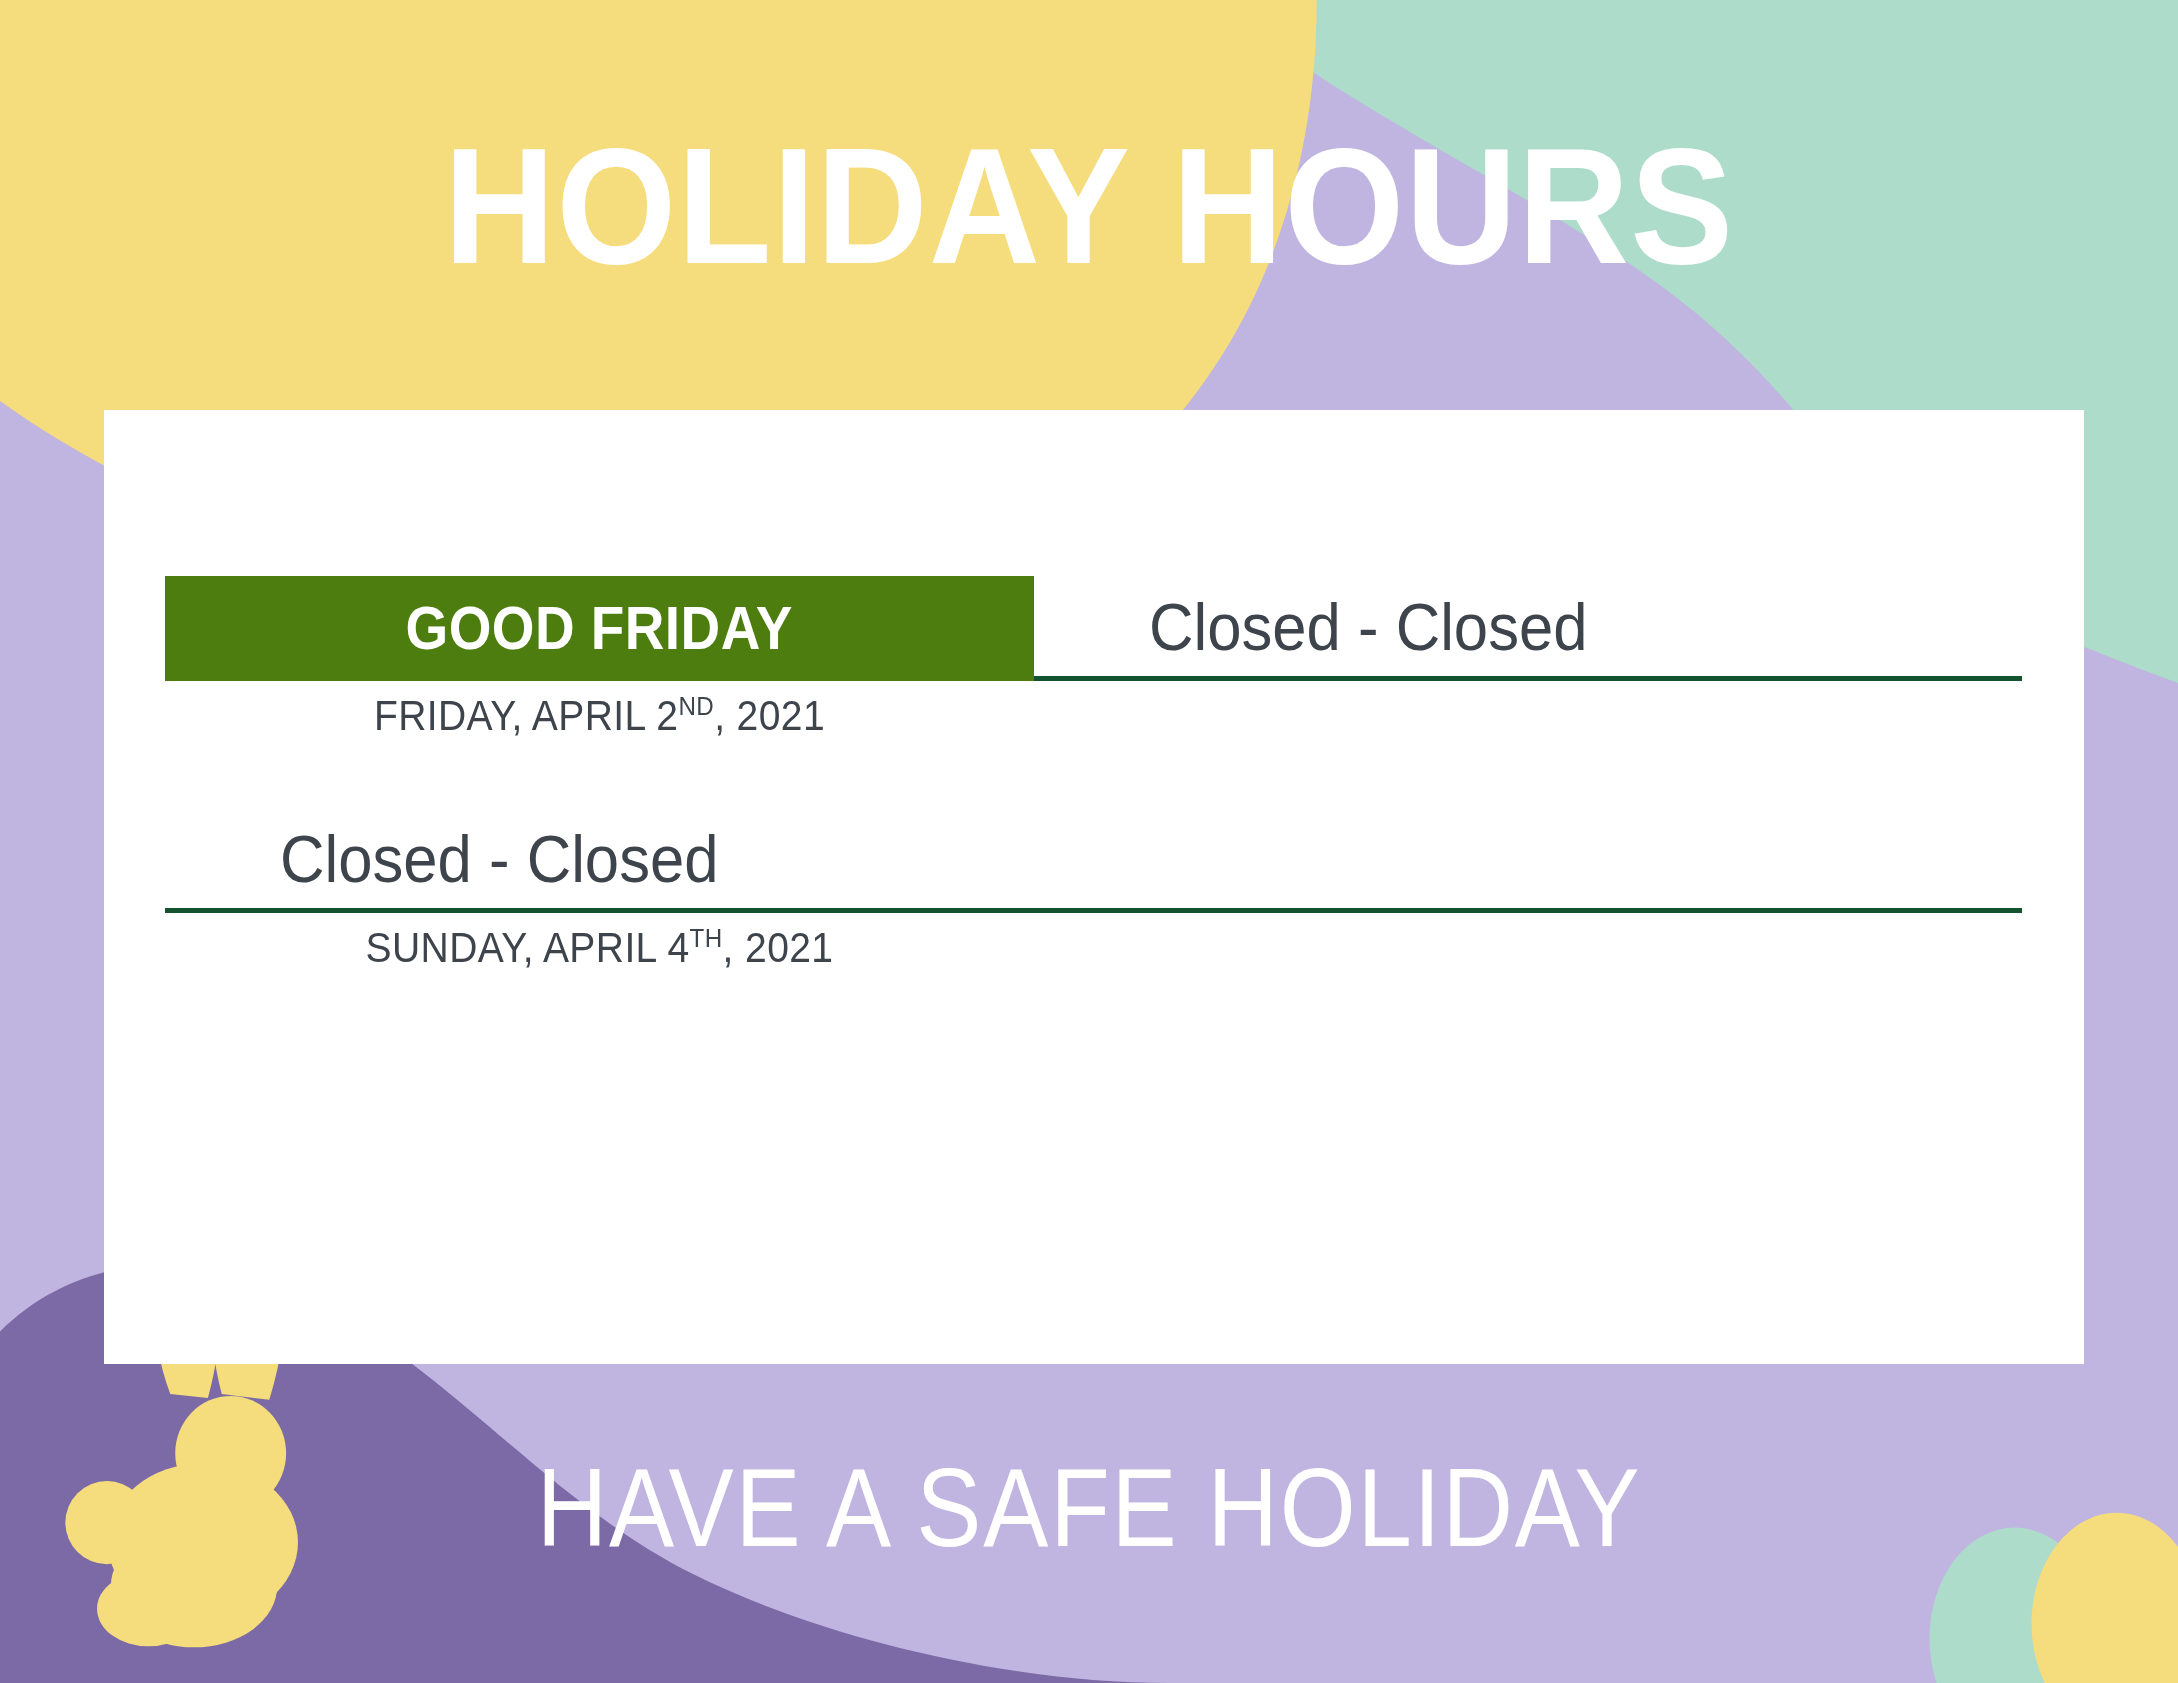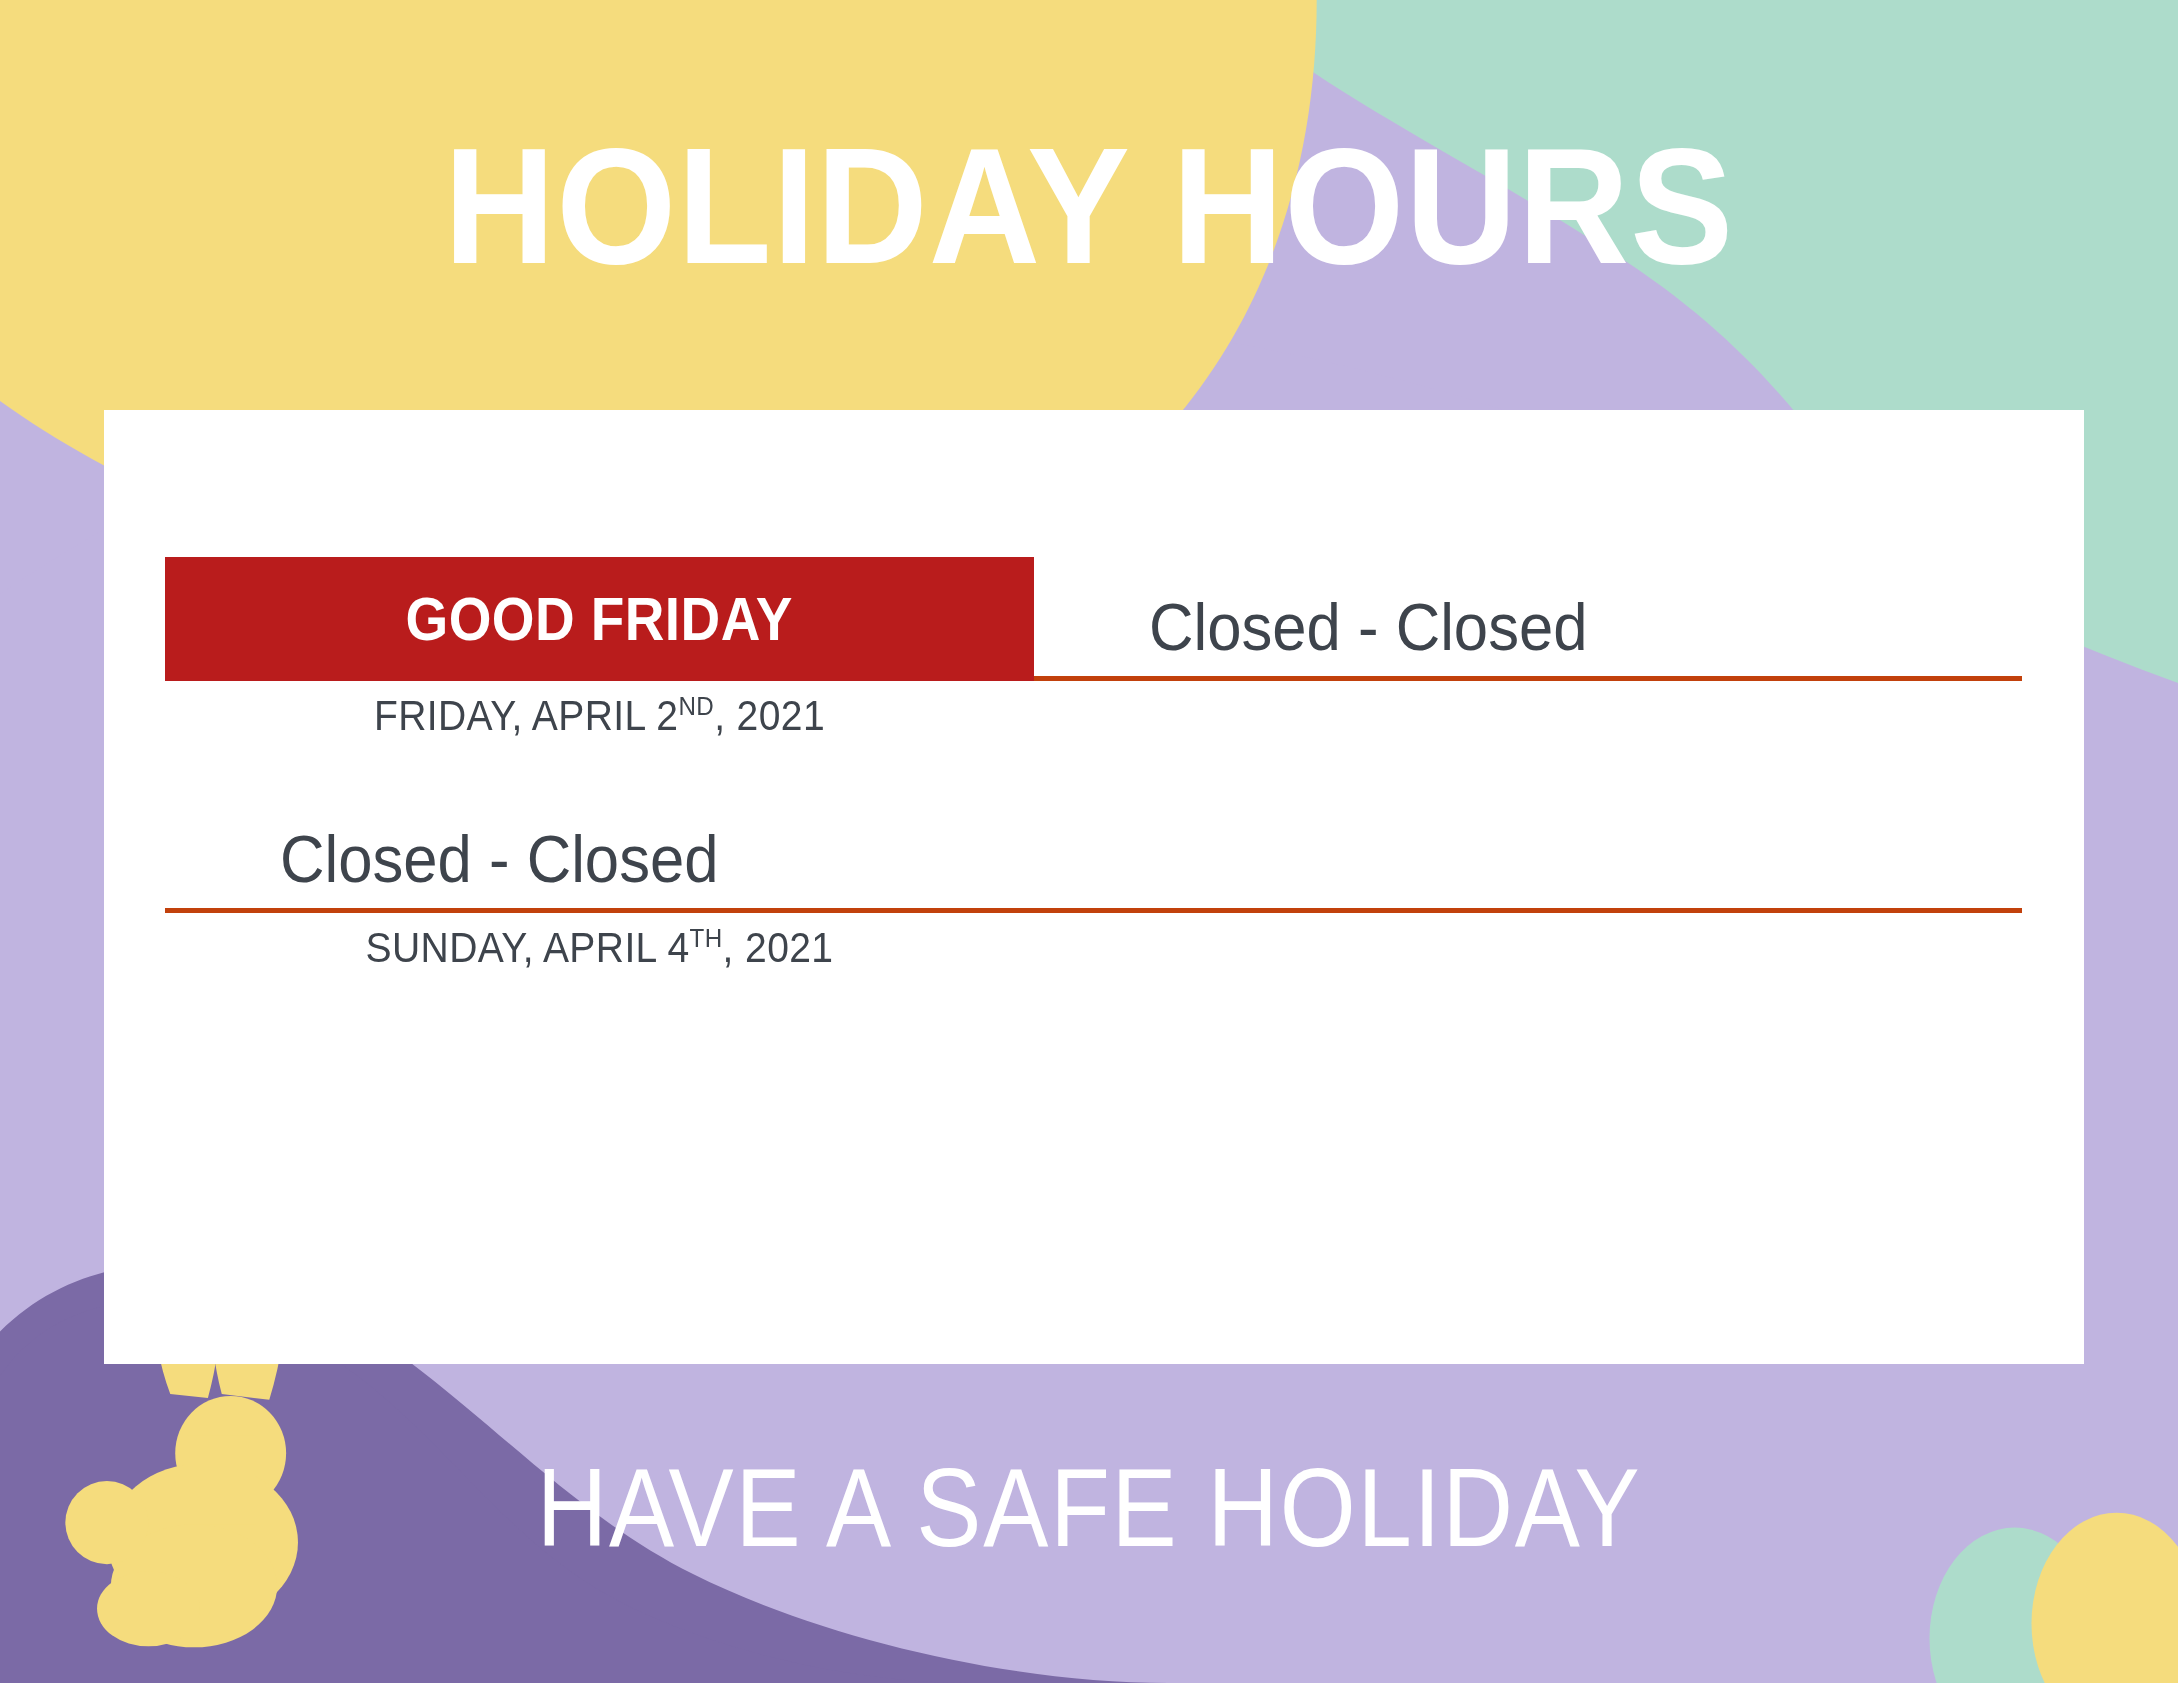--- a/index.html
+++ b/index.html
@@ -50,40 +50,40 @@
   }
   .row.last{height:auto;}
 
   .row-top{
     display:flex;
     align-items:flex-end;
     height:109px;
   }
   .label-bar{
     width:869px;
-    height:124px;
-    background:#b91c1c;
+    height:105px;
+    background:#4d7c0f;
     display:flex;
     align-items:center;
     justify-content:center;
     box-sizing:border-box;
   }
   .label-text{
     color:#FFFFFF;
     font-size:61px;
     font-weight:700;
     letter-spacing:0.5px;
     transform:scaleX(0.9);
     transform-origin:50% 50%;
     white-space:nowrap;
     line-height:1;
   }
   .hours-cell{
     flex:1;
-    border-bottom:5px solid #c2410c;
+    border-bottom:5px solid #14532d;
     height:105px;
     display:flex;
     align-items:center;
     padding-left:115px;
     box-sizing:border-box;
   }
   .hours-text{
     color:#3E444C;
     font-size:67px;
     line-height:1;

